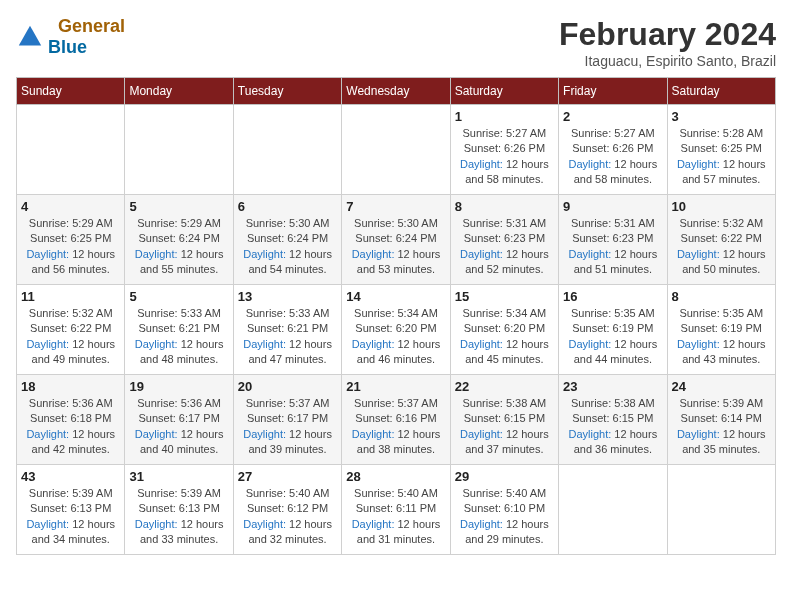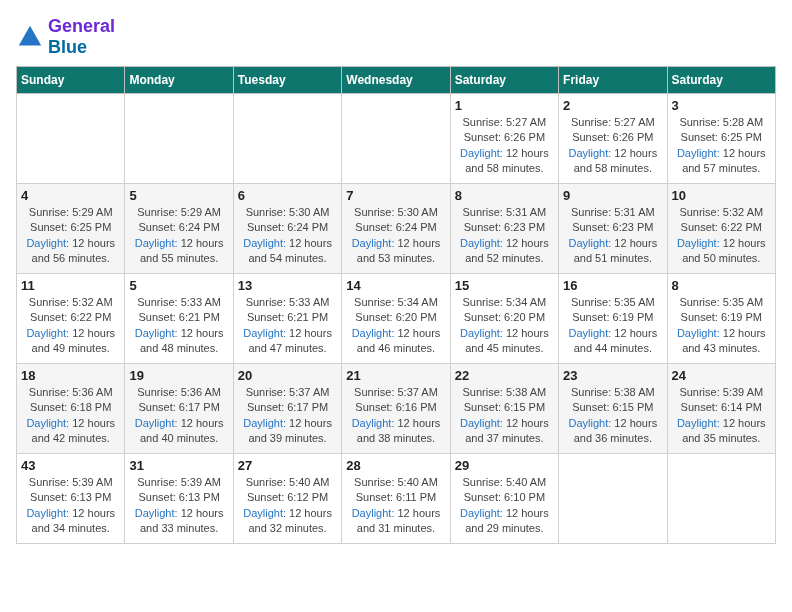--- a/index.html
+++ b/index.html
@@ -17,21 +17,22 @@
       margin-bottom: 8px;
     }
     .logo {
       display: flex;
       align-items: center;
       gap: 4px;
     }
     .logo-text-general {
       font-size: 18px;
       font-weight: bold;
-      color: #6d28d9;
+      color: #a16207;
+      margin-left: 10px;
     }
     .logo-text-blue {
       font-size: 18px;
       font-weight: bold;
       color: #0369a1;
     }
     .logo-icon {
       width: 28px;
       height: 28px;
     }
@@ -46,24 +47,24 @@
     .title-location {
       font-size: 14px;
       color: #555;
     }
     table {
       width: 100%;
       border-collapse: collapse;
       table-layout: fixed;
     }
     thead tr th {
-      background: #0f766e;
+      background: #7f1d1d;
       color: #fff;
       font-size: 12px;
-      font-weight: bold;
+      font-weight: normal;
       padding: 6px 4px;
       text-align: left;
       border: 1px solid #c0c0c0;
     }
     tbody tr td {
       vertical-align: top;
       border: 1px solid #d0d0d0;
       padding: 4px 4px;
       font-size: 10px;
       color: #333;
@@ -93,20 +94,24 @@
 
 <div class="header">
   <div class="logo">
     <svg class="logo-icon" viewBox="0 0 40 40" xmlns="http://www.w3.org/2000/svg">
       <polygon points="20,4 36,32 4,32" fill="#2575c4"></polygon>
     </svg>
     <div>
       <span class="logo-text-general">General</span><br>
       <span class="logo-text-blue">Blue</span>
     </div>
+  </div>
+  <div class="title-block">
+    <div class="title-month">February 2024</div>
+    <div class="title-location">Itaguacu, Espirito Santo, Brazil</div>
   </div>
 </div>
 
 <table>
   <thead>
     <tr>
       <th>Sunday</th>
       <th>Monday</th>
       <th>Tuesday</th>
       <th>Wednesday</th>

